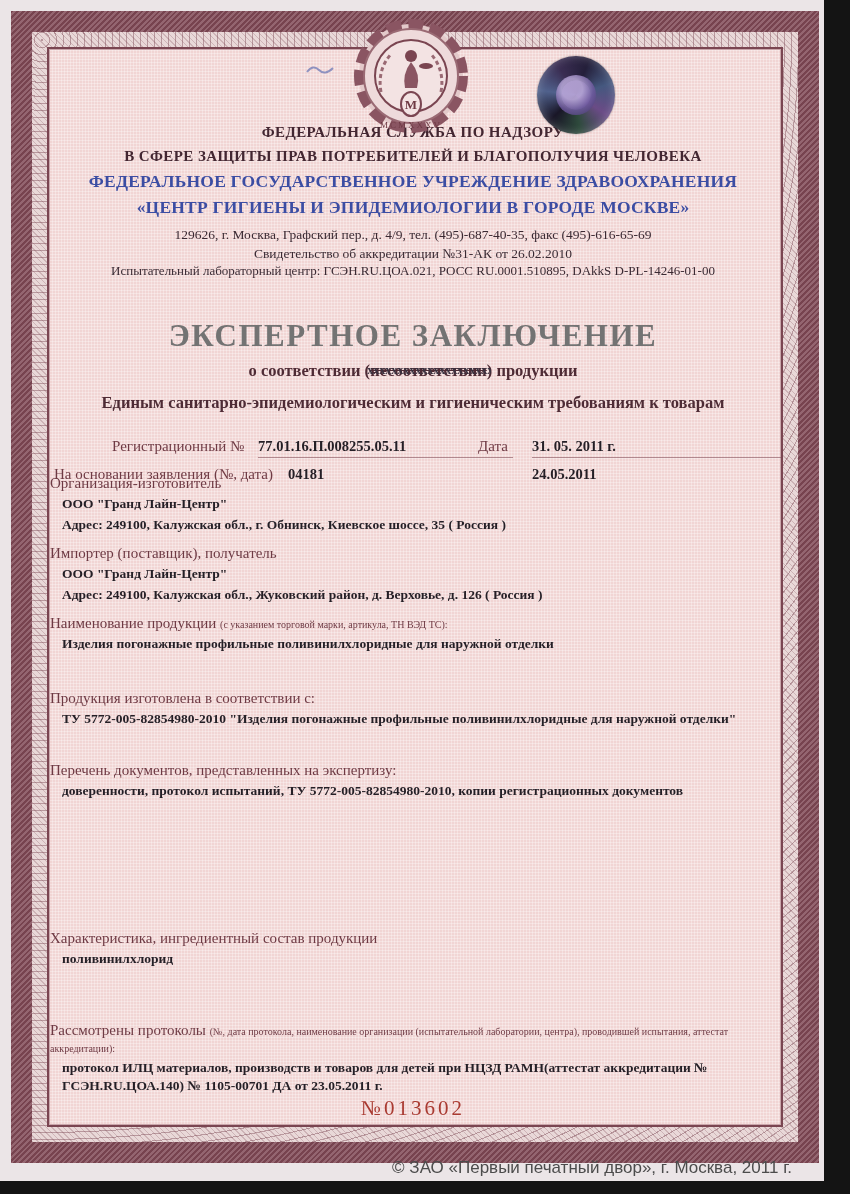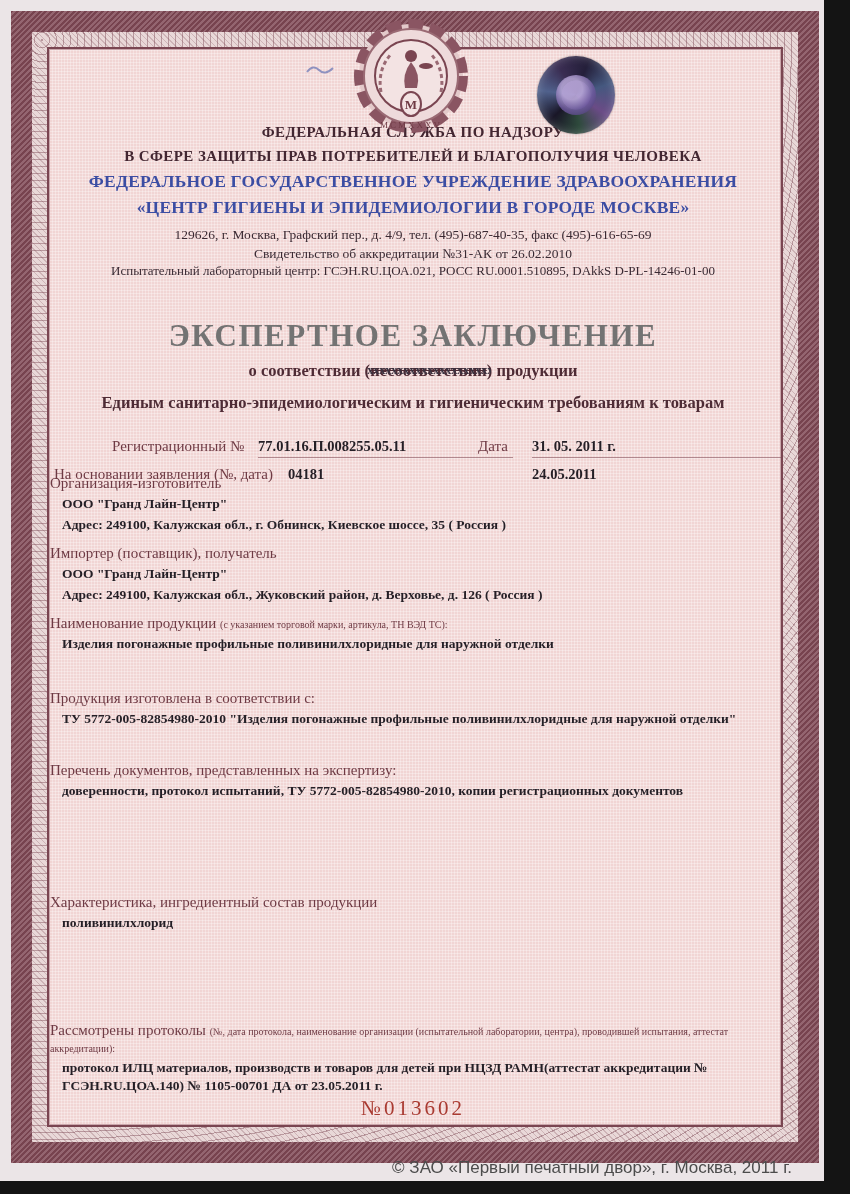--- a/index.html
+++ b/index.html
@@ -82,21 +82,21 @@
   .val-date{position:absolute;left:482px;width:250px;border-bottom:1px solid rgba(122,69,81,.55);padding-bottom:2px;}
   .lbl-app{position:absolute;left:4px;}
   .val-appnum{position:absolute;left:238px;}
   .val-appdate{position:absolute;left:482px;}
   
   .sec{position:absolute;left:0;right:0;}
   .sec .label{color:#6e3a44;font-size:15px;}
   .sec .note{font-size:10px;color:#6e3a44;}
   .sec .line{color:#241f26;font-weight:bold;font-size:13.5px;margin-left:12px;margin-top:3px;line-height:1.35;}
   .s0{top:425px;} .s1{top:495px;} .s2{top:565px;} .s3{top:640px;}
-  .s4{top:712px;} .s5{top:844px;} .s6{top:972px;}
+  .s4{top:712px;} .s5{top:880px;} .s6{top:972px;}
   .serial{
     position:absolute;left:0;right:0;top:1046px;text-align:center;
     color:#a93a31;font-size:21px;letter-spacing:3px;
   }
   .copyright{
     position:absolute;right:32px;bottom:3px;z-index:5;
     font-family:"Liberation Sans", sans-serif;font-size:17px;color:#4c4c4c;
   }
   svg text{font-family:"Liberation Serif", serif;}
 </style>

